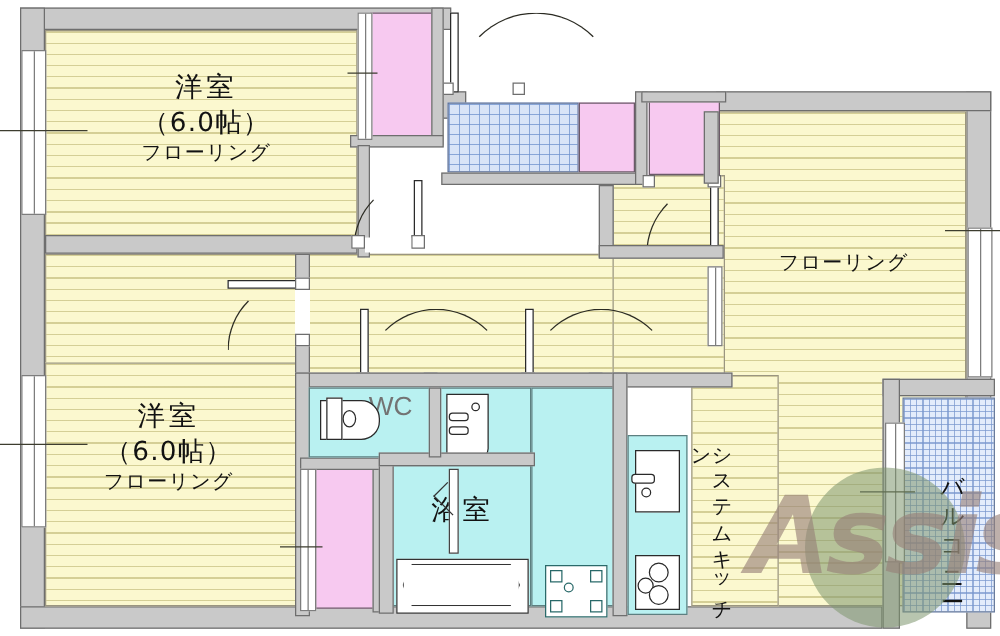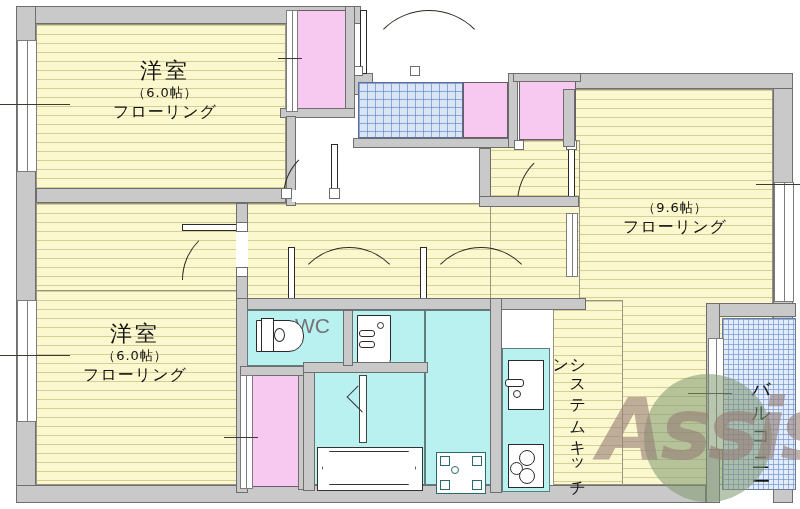--- a/index.html
+++ b/index.html
@@ -54,21 +54,21 @@
   .lbl{
     position:absolute;
     color:#121212;
     text-align:center;
     line-height:1.28;
     white-space:nowrap;
     font-family:"DejaVu Sans","Liberation Sans",sans-serif;
     pointer-events:none;
   }
   .lbl .big{font-size:22px;letter-spacing:3px;display:block;}
-  .lbl .mid{font-size:13px;letter-spacing:1px;display:block;}
+  .lbl .mid{font-size:21px;letter-spacing:1px;display:block;}
   .lbl .sml{font-size:16px;letter-spacing:1px;display:block;}
   .lbl-v{
     position:absolute;
     writing-mode:vertical-rl;
     text-orientation:upright;
     font-size:16px;
     letter-spacing:2px;
     color:#121212;
     line-height:1.05;
     font-family:"DejaVu Sans","Liberation Sans",sans-serif;
@@ -228,20 +228,23 @@
 
   <div class="ab cyan" style="left:247px;top:310px;width:98px;height:56px;"></div>
   <div class="lbl-wc" style="left:295px;top:314px;">WC</div>
 
   <div class="fx" style="left:256px;top:320px;width:46px;height:30px;border-radius:0 15px 15px 0;"></div>
   <div class="fx" style="left:261px;top:318px;width:11px;height:32px;"></div>
   <div class="fx round" style="left:274px;top:328px;width:9px;height:12px;border-radius:50%;"></div>
 
   <div class="ab cyan" style="left:313px;top:372px;width:112px;height:113px;"></div>
   <div class="ab cyan" style="left:351px;top:310px;width:74px;height:58px;"></div>
+  <div class="lbl" style="left:320px;top:395px;width:100px;">
+    <span class="big">浴室</span>
+  </div>
 
   <div class="tub" style="left:317px;top:447px;width:104px;height:42px;"></div>
   <div class="ab" style="left:322px;top:451px;width:94px;height:34px;
               background:#fff;border:1px solid #333;
               clip-path:polygon(8% 0,92% 0,100% 50%,92% 100%,8% 100%,0 50%);"></div>
 
   <div class="fx" style="left:357px;top:315px;width:32px;height:50px;
               border-radius:0 0 8px 0;"></div>
   <div class="fx" style="left:359px;top:330px;width:14px;height:5px;border-radius:3px;"></div>
   <div class="fx" style="left:359px;top:341px;width:14px;height:5px;border-radius:3px;"></div>
@@ -271,21 +274,20 @@
   <div class="fx" style="left:508px;top:360px;width:34px;height:48px;"></div>
   <div class="fx" style="left:505px;top:379px;width:17px;height:6px;border-radius:3px;"></div>
   <div class="fx round" style="left:513px;top:390px;width:6px;height:6px;"></div>
   <div class="fx" style="left:508px;top:444px;width:34px;height:42px;"></div>
   <div class="fx round" style="left:519px;top:450px;width:14px;height:14px;"></div>
   <div class="fx round" style="left:510px;top:462px;width:11px;height:11px;"></div>
   <div class="fx round" style="left:519px;top:468px;width:14px;height:14px;"></div>
   <div class="lbl-v" style="left:552px;top:348px;">システムキッチン</div>
 
   <div class="lbl" style="left:590px;top:200px;width:170px;">
-    <span class="mid">（9.6帖）</span>
     <span class="sml">フローリング</span>
   </div>
 
   <div class="win-v" style="left:774px;top:182px;width:18px;height:118px;"></div>
   <div class="tick-h" style="left:756px;top:184px;width:44px;"></div>
 
   <div class="ab wall-plain" style="left:706px;top:303px;width:90px;height:14px;border:1px solid #6e6e6e;"></div>
   <div class="ab wall-plain" style="left:706px;top:303px;width:14px;height:200px;border:1px solid #6e6e6e;"></div>
   <div class="ab tile-balcony" style="left:722px;top:318px;width:74px;height:172px;"></div>
   <div class="lbl-v" style="left:751px;top:368px;font-size:19px;letter-spacing:4px;">バルコニー</div>

